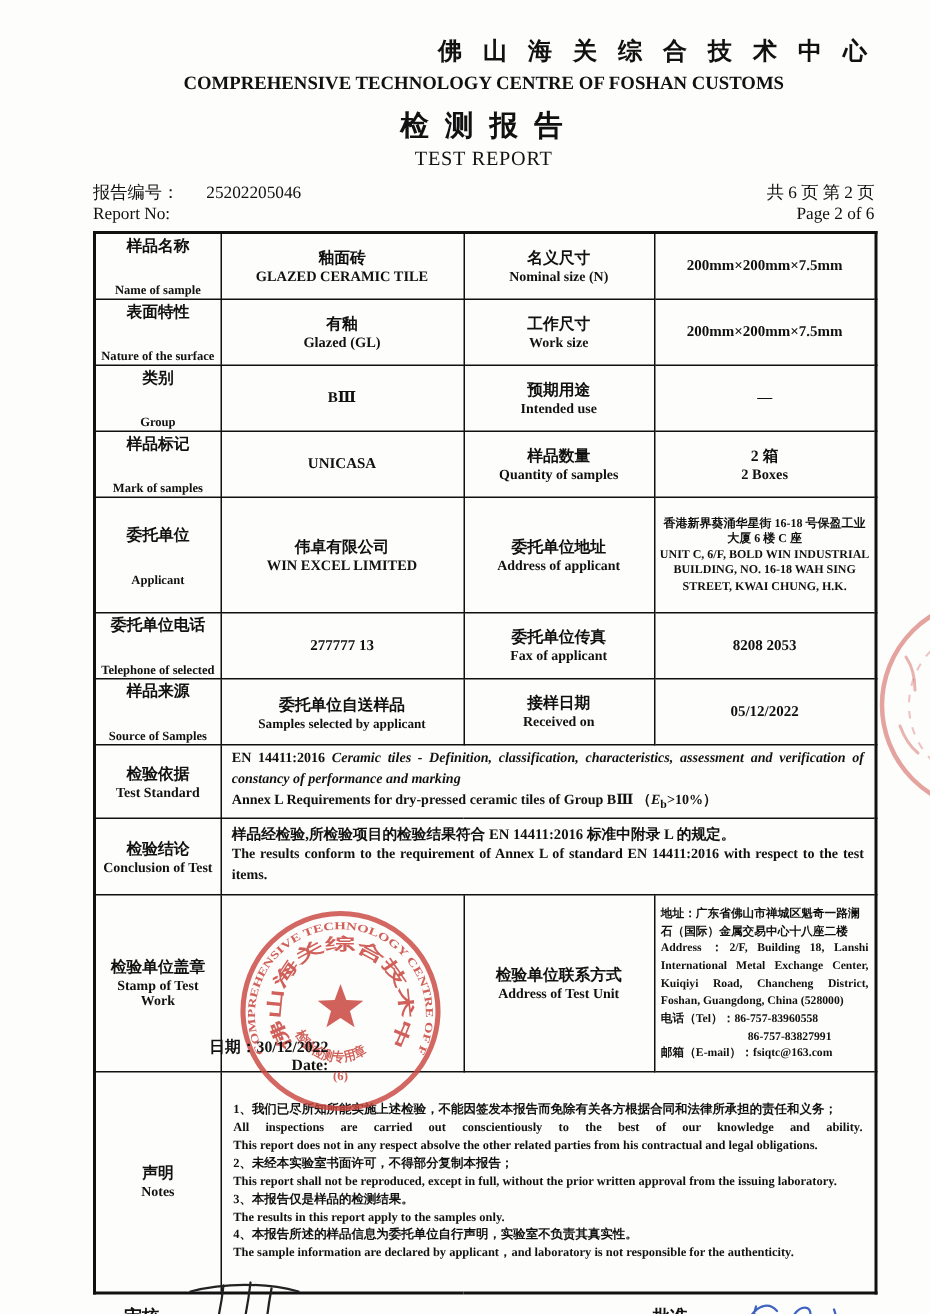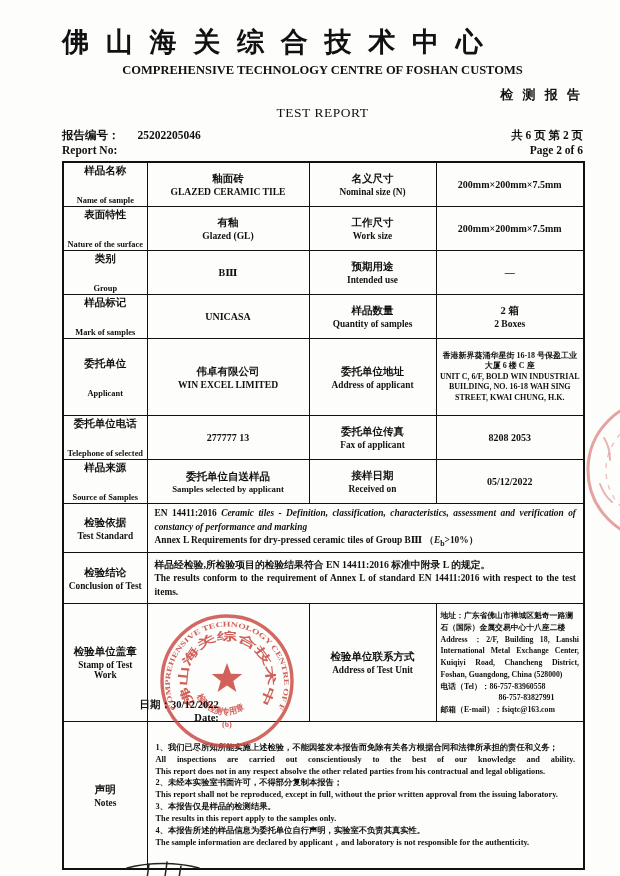--- a/index.html
+++ b/index.html
@@ -3,26 +3,26 @@
 <meta charset="utf-8">
 <style>
   html,body { margin:0; padding:0; }
   body {
     width:620px; height:876px; background:#fdfdfc; color:#111;
     font-family:"Liberation Serif","DejaVu Serif",serif;
     position:relative; overflow:hidden;
   }
   .page { padding:24px 37px 0 62px; width:521px; position:relative; }
 
-  .org-cn { font-size:27px; font-weight:bold; text-align:left; letter-spacing:5px; white-space:nowrap; }
+  .org-cn { font-size:16px; font-weight:bold; text-align:right; letter-spacing:5px; white-space:nowrap; }
   .org-en { font-size:12.5px; font-weight:bold; text-align:center; margin-top:3px; }
-  .doc-cn { font-size:13px; font-weight:bold; text-align:right; margin-top:8px; letter-spacing:3px; }
+  .doc-cn { font-size:19px; font-weight:bold; text-align:center; margin-top:8px; letter-spacing:3px; }
   .doc-en { font-size:13.5px; font-weight:normal; text-align:center; margin-top:1px; letter-spacing:0.5px; }
 
-  .meta { display:flex; justify-content:space-between; font-weight:bold; }
+  .meta { display:flex; justify-content:space-between; font-weight:normal; }
   .meta-r1 { margin-top:7px; font-size:11.5px; }
   .meta-r2 { margin-top:1px; font-size:11.5px; }
   .rno { margin-left:18px; }
 
   table { border-collapse:collapse; table-layout:fixed; width:523px; margin-top:5px; border:2.5px solid #111; }
   td { border:1px solid #111; padding:1px 3px; vertical-align:middle; text-align:center; font-weight:bold; overflow:hidden; }
   .lcn { font-size:10.5px; }
   .len { font-size:8.4px; margin-top:18px; }
   .len3 { font-size:9.3px; margin-top:1px; }
   .vcn { font-size:10.5px; }

